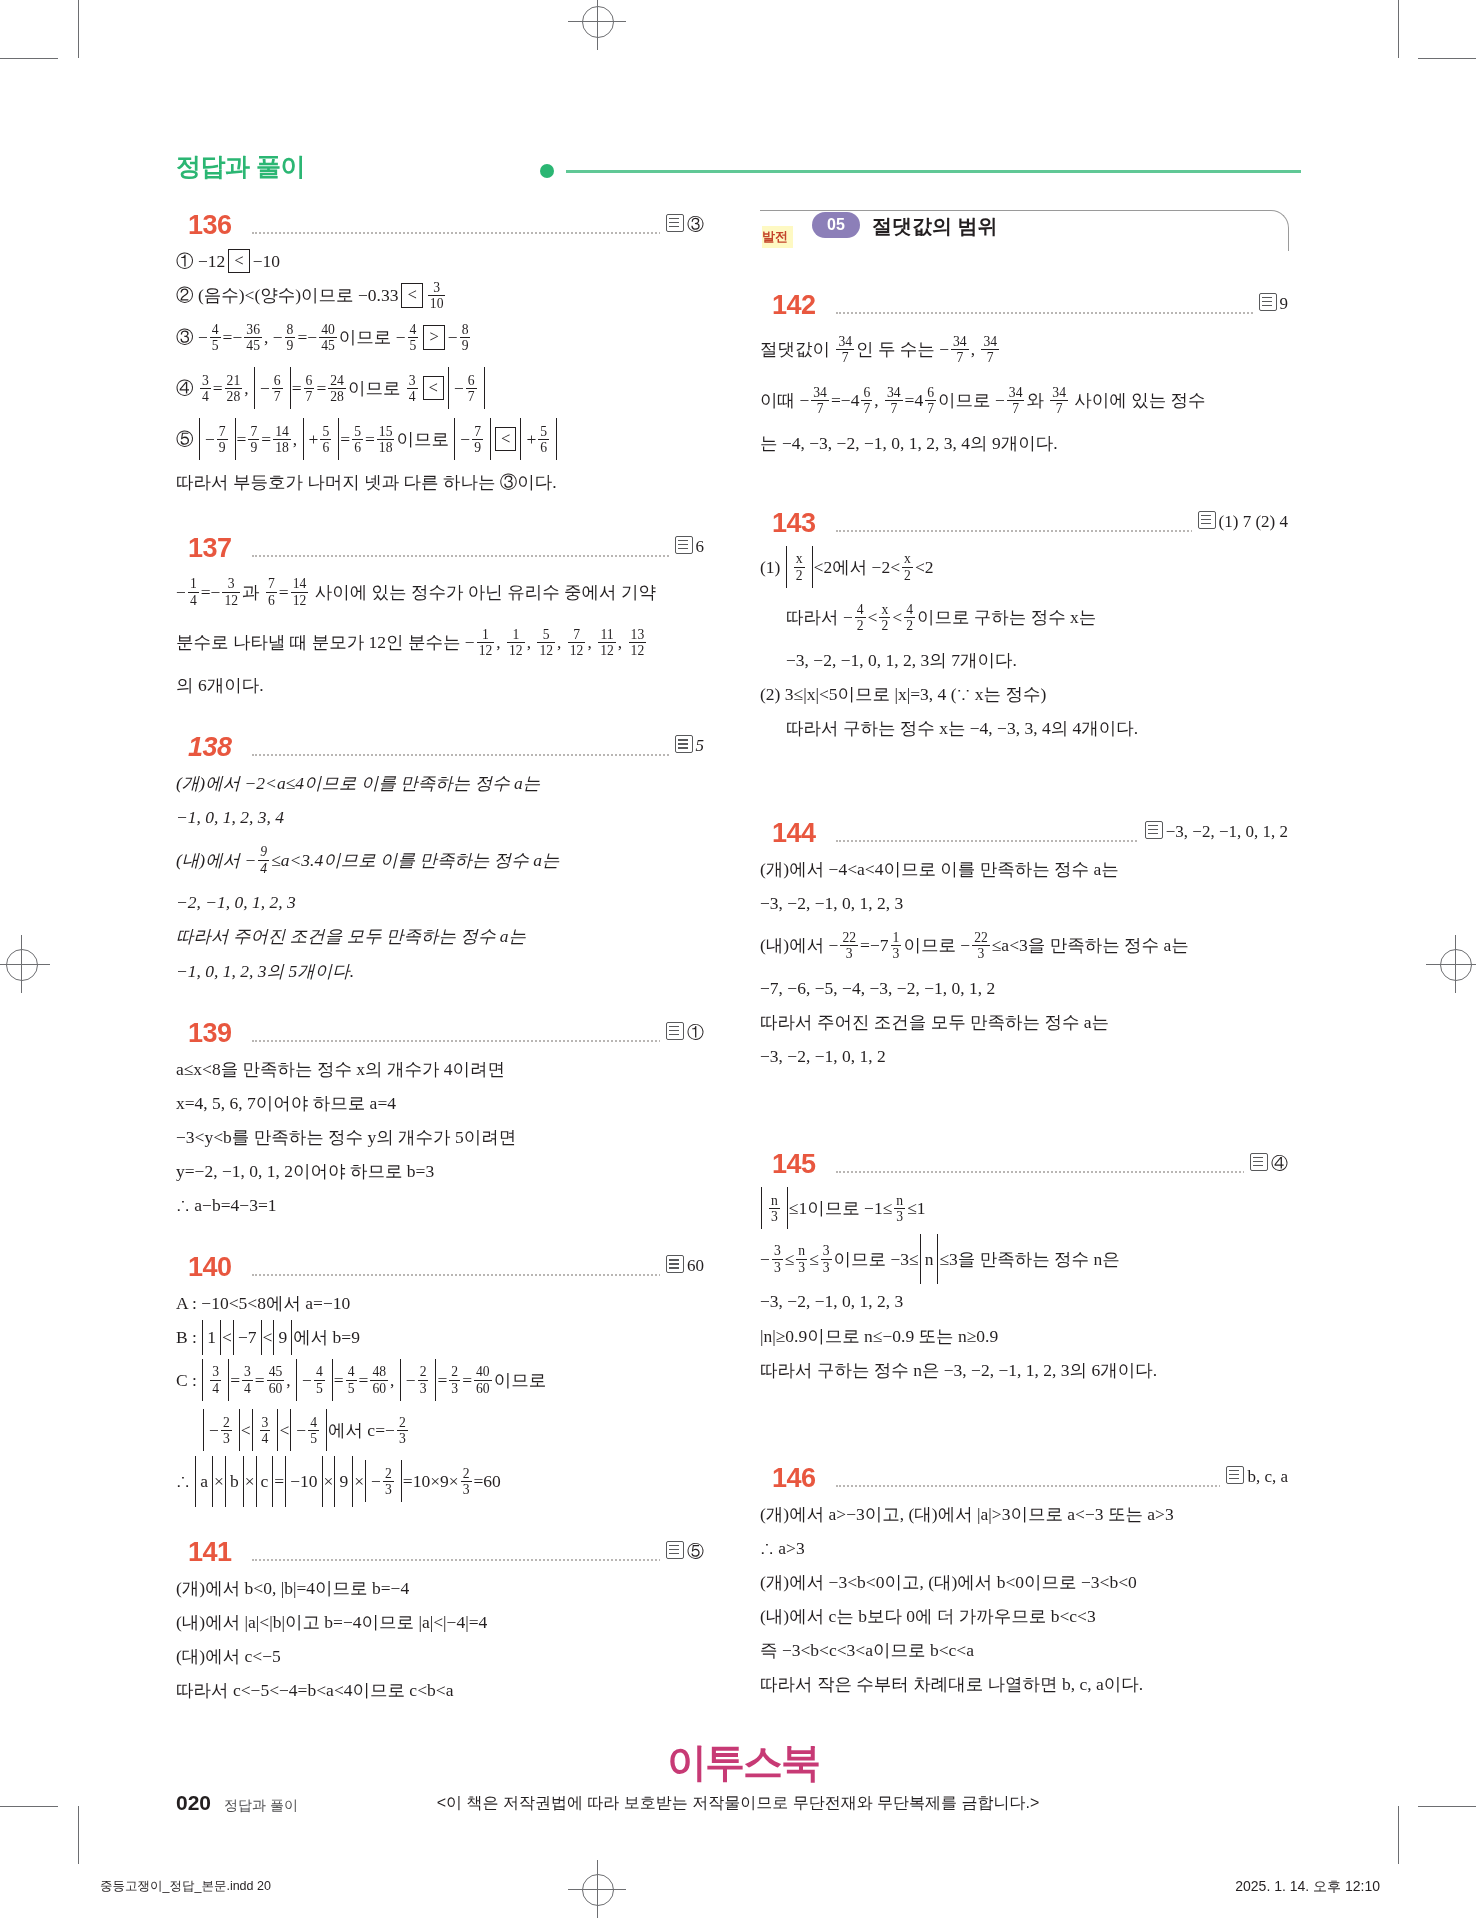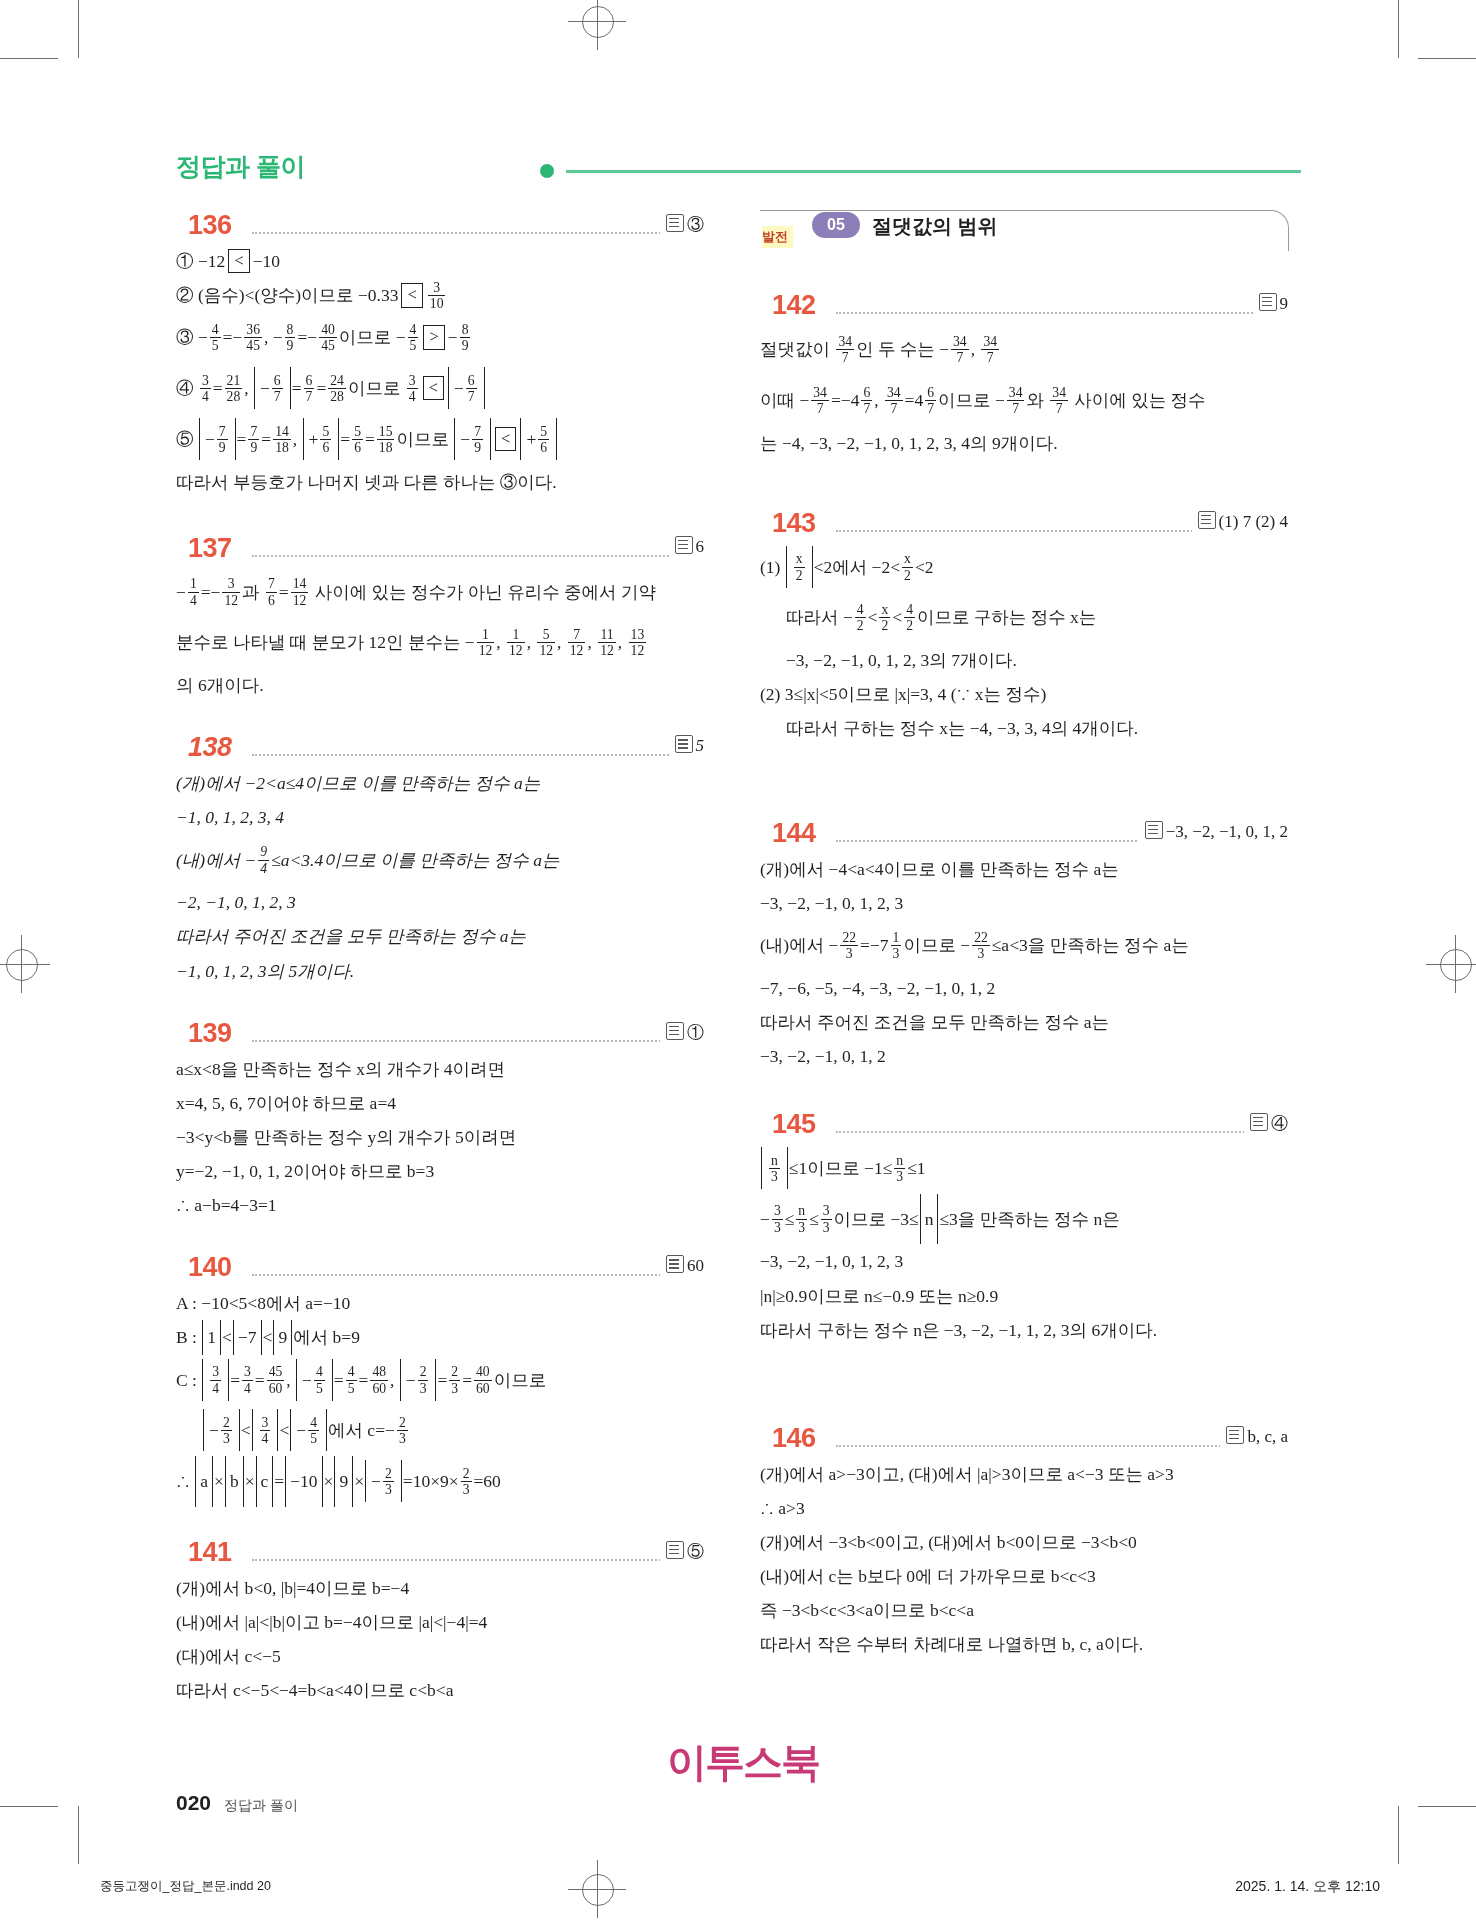--- a/index.html
+++ b/index.html
@@ -306,21 +306,21 @@
       <div class="body">
         <div class="ln">(개)에서 −4&lt;a&lt;4이므로 이를 만족하는 정수 a는</div>
         <div class="ln">−3, −2, −1, 0, 1, 2, 3</div>
         <div class="ln tall">(내)에서 −<span class="fr"><span class="n">22</span><span class="d">3</span></span>=−7<span class="fr"><span class="n">1</span><span class="d">3</span></span>이므로 −<span class="fr"><span class="n">22</span><span class="d">3</span></span>≤a&lt;3을 만족하는 정수 a는</div>
         <div class="ln">−7, −6, −5, −4, −3, −2, −1, 0, 1, 2</div>
         <div class="ln">따라서 주어진 조건을 모두 만족하는 정수 a는</div>
         <div class="ln">−3, −2, −1, 0, 1, 2</div>
       </div>
     </div>
 
-    <div class="blk" style="margin-top:36px;">
+    <div class="blk" style="margin-top:76px;">
       <div class="blk-head">
         <span class="q-num">145</span>
         <span class="dots"></span>
         <span class="ans"><span class="abox"></span><span>④</span></span>
       </div>
       <div class="body">
         <div class="ln tall"><span class="absT"><span class="fr"><span class="n">n</span><span class="d">3</span></span></span>≤1이므로 −1≤<span class="fr"><span class="n">n</span><span class="d">3</span></span>≤1</div>
         <div class="ln tall">−<span class="fr"><span class="n">3</span><span class="d">3</span></span>≤<span class="fr"><span class="n">n</span><span class="d">3</span></span>≤<span class="fr"><span class="n">3</span><span class="d">3</span></span>이므로 −3≤<span class="abs">n</span>≤3을 만족하는 정수 n은</div>
         <div class="ln">−3, −2, −1, 0, 1, 2, 3</div>
         <div class="ln">|n|≥0.9이므로 n≤−0.9 또는 n≥0.9</div>
@@ -341,15 +341,16 @@
         <div class="ln">(내)에서 c는 b보다 0에 더 가까우므로 b&lt;c&lt;3</div>
         <div class="ln">즉 −3&lt;b&lt;c&lt;3&lt;a이므로 b&lt;c&lt;a</div>
         <div class="ln">따라서 작은 수부터 차례대로 나열하면 b, c, a이다.</div>
       </div>
     </div>
   </div>
 
   <div class="wm">이투스북</div>
   <div class="pg-num">020</div>
   <div class="pg-lbl">정답과 풀이</div>
+  <div class="copy">&lt;이 책은 저작권법에 따라 보호받는 저작물이므로 무단전재와 무단복제를 금합니다.&gt;</div>
   <div class="ftl">중등고쟁이_정답_본문.indd   20</div>
   <div class="ftr">2025. 1. 14.   오후 12:10</div>
 </div>
 
 </body></html>

